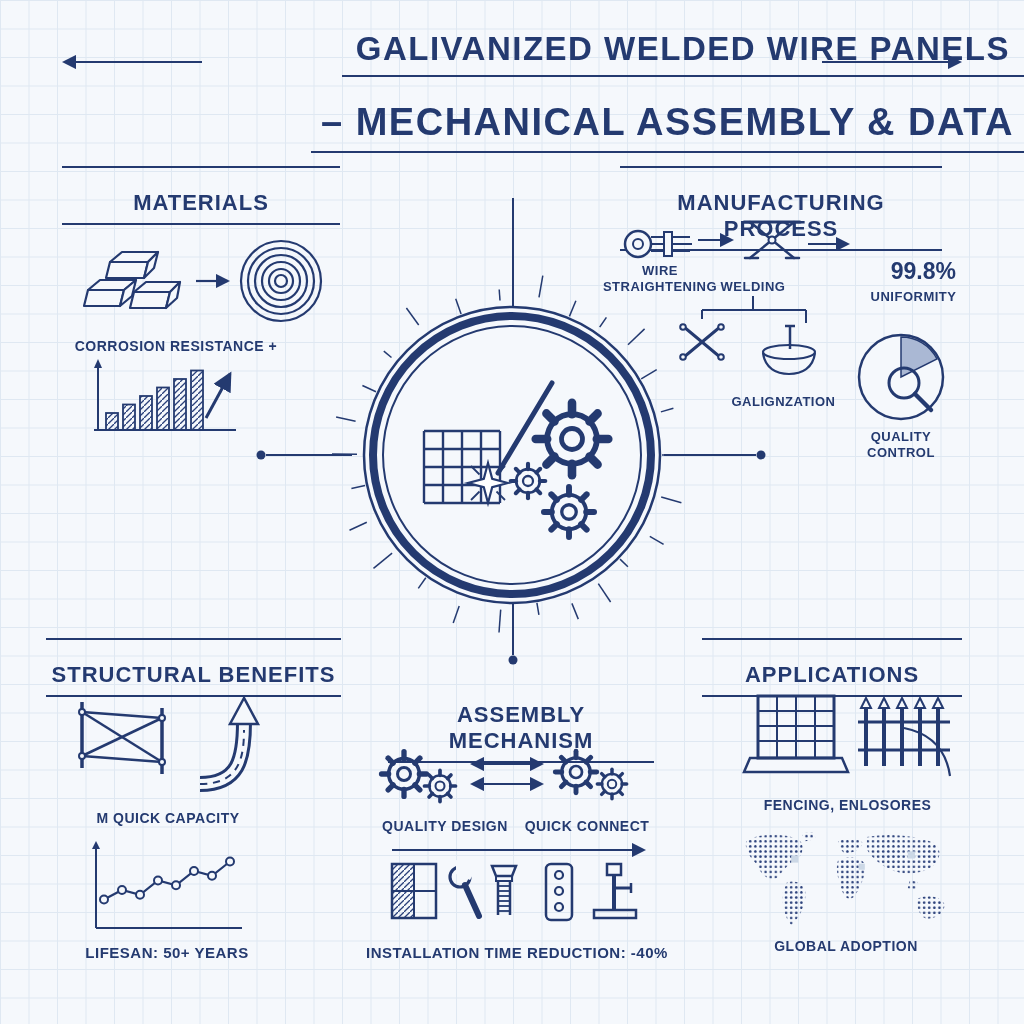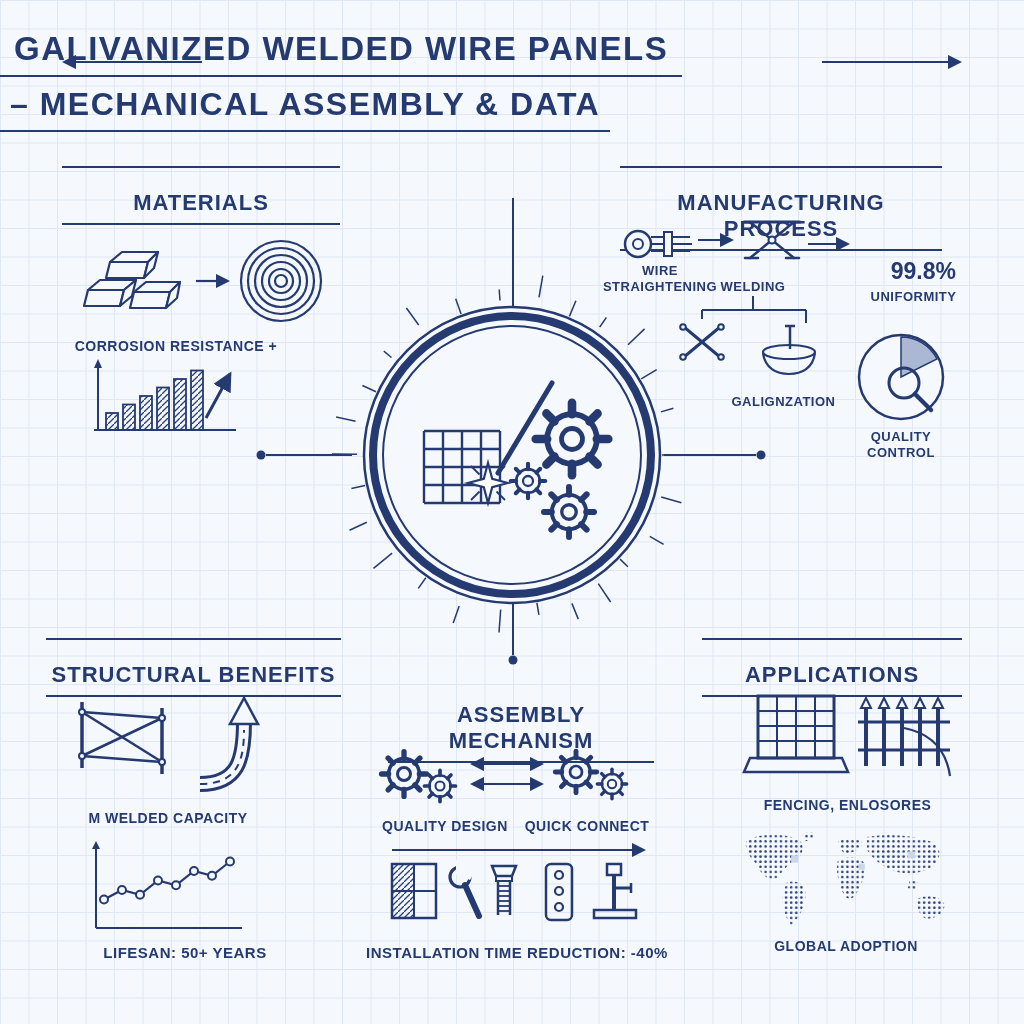--- a/index.html
+++ b/index.html
@@ -6,25 +6,25 @@
   *{box-sizing:border-box}
   html,body{margin:0;padding:0}
   body{font-family:"Liberation Sans",sans-serif;background:#e9edf3;}
   #page{position:relative;width:1024px;height:1024px;overflow:hidden;color:var(--ink);
     background-color:var(--bg);
     background-image:linear-gradient(var(--grid) 1px,transparent 1px),
                      linear-gradient(90deg,var(--grid) 1px,transparent 1px);
     background-size:28.5px 28.5px;}
   svg{display:block}
   #overlay{position:absolute;inset:0;z-index:1;pointer-events:none;color:var(--ink)}
-  .title-wrap{position:absolute;top:30px;left:0;width:100%;text-align:left;z-index:2}
+  .title-wrap{position:absolute;top:30px;left:0;width:100%;text-align:right;z-index:2}
   .t1{display:inline-block;font-size:33px;font-weight:bold;letter-spacing:1.5px;
       border-bottom:2.5px solid var(--ink);padding:0 14px 7px}
-  .t2{display:inline-block;font-size:32px;font-weight:bold;letter-spacing:1.5px;
-      border-bottom:2.5px solid var(--ink);padding:0 10px 7px;margin-top:9px}
+  .t2{display:inline-block;font-size:38px;font-weight:bold;letter-spacing:1.5px;
+      border-bottom:2.5px solid var(--ink);padding:0 10px 7px;margin-top:24px}
   .sec-head{position:absolute;z-index:2;border-top:2px solid var(--ink);padding-top:22px;text-align:center}
   .sec-head>span{display:block;border-bottom:2px solid var(--ink);padding-bottom:7px;
       font-size:22px;font-weight:bold;letter-spacing:1px}
   .sec-head.underline-only{border-top:none;padding-top:0}
   .cap{position:absolute;z-index:2;text-align:center;font-weight:bold;letter-spacing:.5px;line-height:1.25}
   .f13{font-size:13px}.f14{font-size:14px}.f15{font-size:15px}
   .stat{position:absolute;z-index:2;text-align:right;font-weight:bold}
   .icon{position:absolute;z-index:2;color:var(--ink)}
 </style>
 </head>
@@ -266,38 +266,38 @@
         <circle cx="14" cy="62" r="3"></circle>
         <circle cx="94" cy="68" r="3"></circle>
     </g>
   </svg>
   <svg class="icon" style="left:186px;top:688px" width="84" height="104" viewBox="0 0 84 104">
     <path d="M14,96 C52,96 58,72 58,34" stroke="currentColor" stroke-width="16" fill="none"></path>
     <path d="M14,96 C52,96 58,72 58,34" stroke="#f5f8fc" stroke-width="10" fill="none"></path>
     <polygon points="58,10 44,36 72,36" fill="#f5f8fc" stroke="currentColor" stroke-width="2.5"></polygon>
     <path d="M14,96 C52,96 58,72 58,42" stroke="currentColor" stroke-width="2" fill="none" stroke-dasharray="7 6"></path>
   </svg>
-  <div class="cap f14" style="left:64px;top:810px;width:208px">M WELDED CAPACITY</div>
+  <div class="cap f14" style="left:64px;top:810px;width:208px">M QUICK CAPACITY</div>
   <svg class="icon" style="left:80px;top:838px" width="170" height="100" viewBox="0 0 170 100">
     <g id="linepts">
         <polyline points="24,61.5 42,52 60,56.8 78,42.5 96,47.3 114,33 132,37.8 150,23.5" fill="none" stroke="currentColor" stroke-width="2.2"></polyline>
         <circle cx="24" cy="61.5" r="4" fill="#f5f8fc" stroke="currentColor" stroke-width="2"></circle>
         <circle cx="42" cy="52" r="4" fill="#f5f8fc" stroke="currentColor" stroke-width="2"></circle>
         <circle cx="60" cy="56.8" r="4" fill="#f5f8fc" stroke="currentColor" stroke-width="2"></circle>
         <circle cx="78" cy="42.5" r="4" fill="#f5f8fc" stroke="currentColor" stroke-width="2"></circle>
         <circle cx="96" cy="47.3" r="4" fill="#f5f8fc" stroke="currentColor" stroke-width="2"></circle>
         <circle cx="114" cy="33" r="4" fill="#f5f8fc" stroke="currentColor" stroke-width="2"></circle>
         <circle cx="132" cy="37.8" r="4" fill="#f5f8fc" stroke="currentColor" stroke-width="2"></circle>
         <circle cx="150" cy="23.5" r="4" fill="#f5f8fc" stroke="currentColor" stroke-width="2"></circle>
       </g>
     <line x1="16" y1="8" x2="16" y2="90" stroke="currentColor" stroke-width="2"></line>
     <polygon points="16,3 12,11 20,11" fill="currentColor"></polygon>
     <line x1="16" y1="90" x2="162" y2="90" stroke="currentColor" stroke-width="2"></line>
   </svg>
-  <div class="cap f15" style="left:76px;top:944px;width:218px">LIFESAN: 50+ YEARS</div>
+  <div class="cap f15" style="left:58px;top:944px;width:218px">LIFESAN: 50+ YEARS</div>
 
   <svg class="icon" style="left:374px;top:742px" width="280" height="72" viewBox="0 0 280 72">
     <use href="#gear" x="4" y="6" width="52" height="52"></use>
     <use href="#gear" x="48" y="26" width="36" height="36"></use>
     <line x1="98" y1="22" x2="168" y2="22" stroke="currentColor" stroke-width="2.2" marker-start="url(#ah)" marker-end="url(#ah)"></line>
     <line x1="98" y1="42" x2="168" y2="42" stroke="currentColor" stroke-width="2.2" marker-start="url(#ah)" marker-end="url(#ah)"></line>
     <use href="#gear" x="178" y="6" width="48" height="48"></use>
     <use href="#gear" x="221" y="25" width="34" height="34"></use>
   </svg>
   <div class="cap f14" style="left:374px;top:818px;width:142px">QUALITY DESIGN</div>

